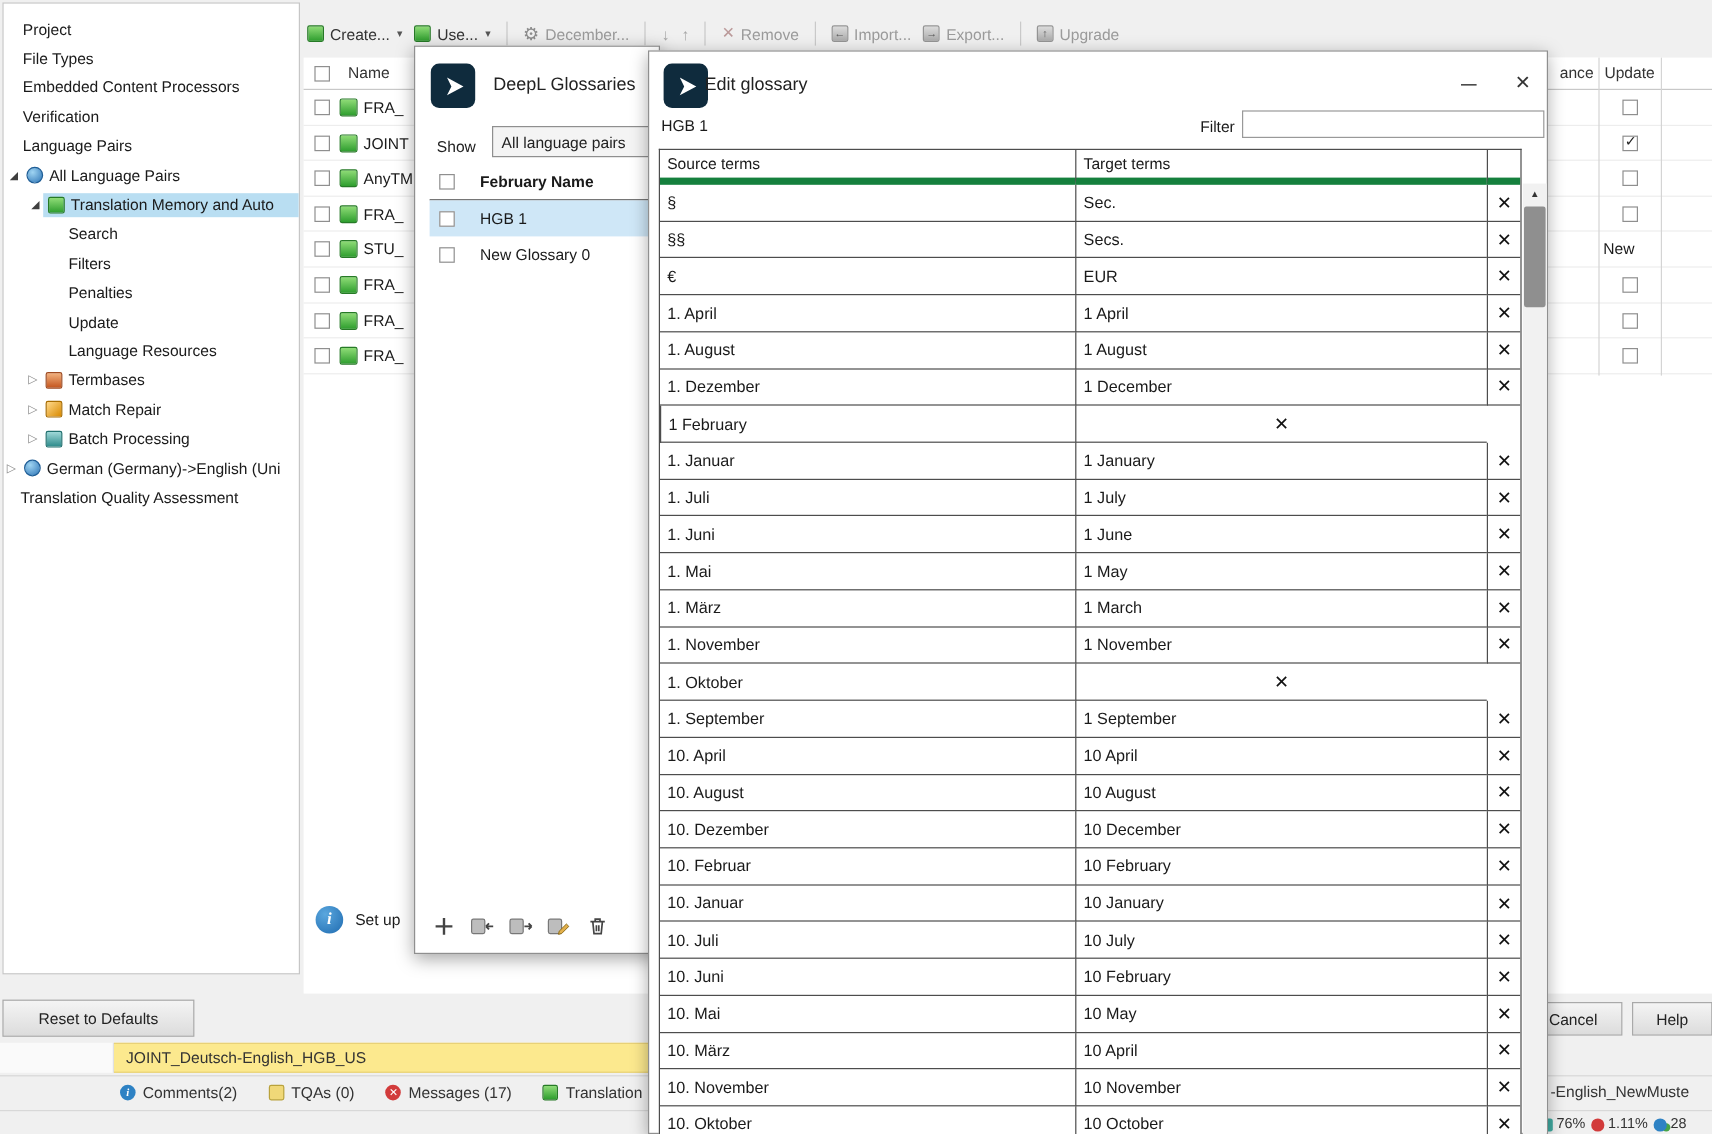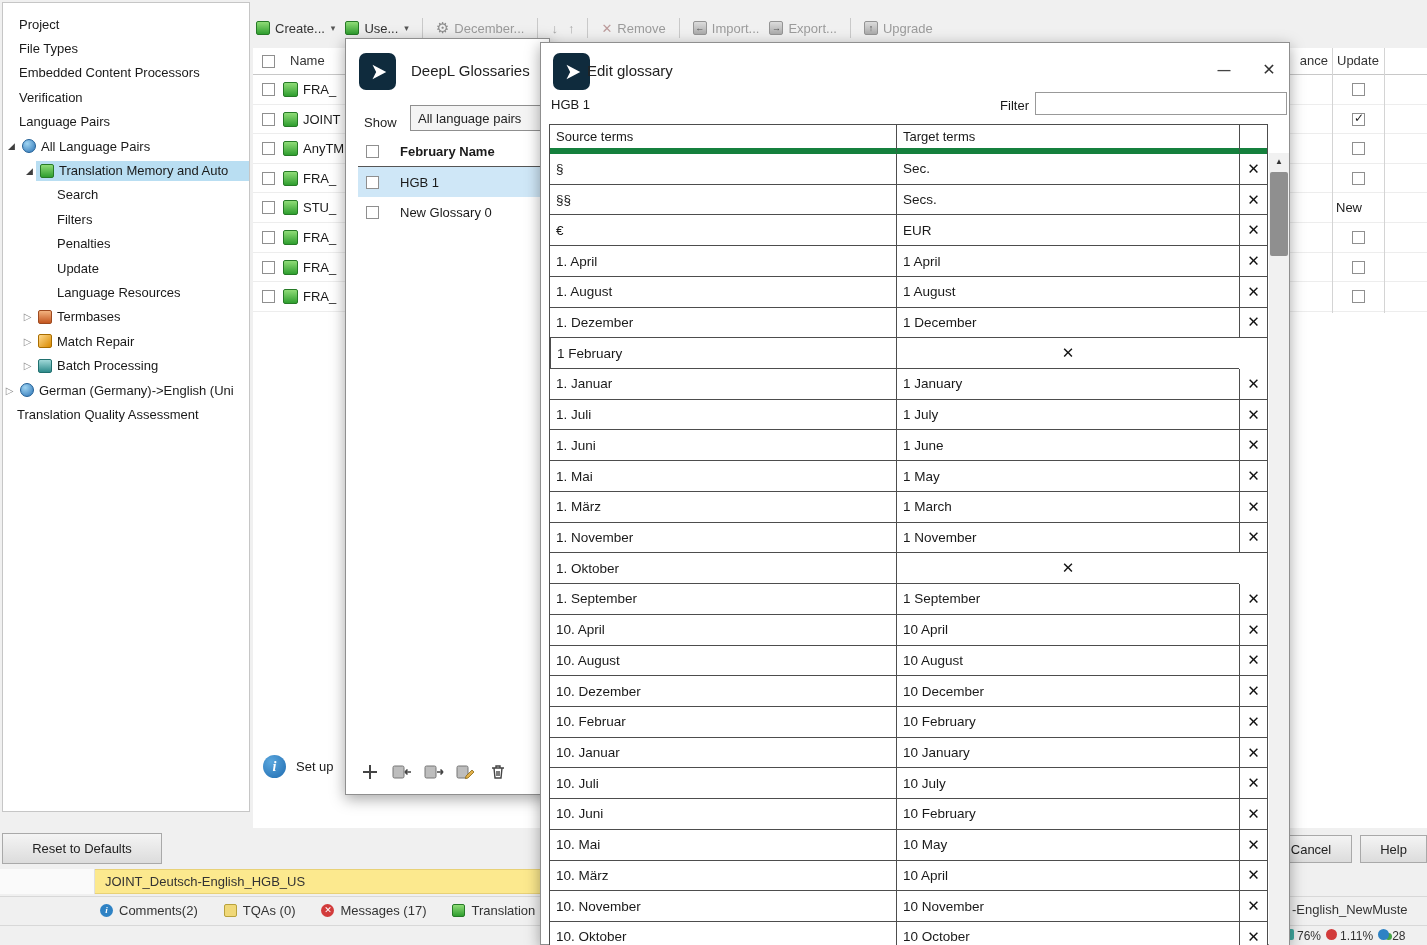--- a/index.html
+++ b/index.html
@@ -112,21 +112,21 @@
 .tab{display:flex;align-items:center;gap:6px;margin-right:26px;color:#333;white-space:nowrap}
 .tab:first-child{margin-left:100px}
 .tab-ic{width:13px;height:13px;border-radius:50%;display:flex;align-items:center;justify-content:center;color:#fff;font-size:9px;font-weight:bold;flex:0 0 13px}
 .tab-ic.info{background:#2e82c4;font-style:italic;font-family:"Liberation Serif",serif}
 .tab-ic.tqa{background:#f0d878;border:1px solid #b9a23c;border-radius:2px}
 .tab-ic.error{background:#d23b3b}
 .tab-ic.results{background:linear-gradient(180deg,#8fdc77,#2f9e2f);border:1px solid #267a26;border-radius:2px}
 #tabs-right{position:absolute;left:1292px;top:902px;color:#333;white-space:nowrap}
 #statusbar{position:absolute;left:0;top:925px;width:1427px;height:20px;background:#f0f0f0;border-top:1px solid #d8d8d8}
 #stats{position:absolute;left:1283px;top:929px;display:flex;align-items:center;gap:5px;font-size:12px;color:#333}
-.stat{display:flex;align-items:flex-start;gap:3px}
+.stat{display:flex;align-items:flex-end;gap:3px}
 .stat-ic{width:11px;height:11px;display:inline-block}
 .stat-ic.match{background:#3fa9a0;border-radius:2px}
 .stat-ic.penalty{background:#d23b3b;border-radius:50%}
 .stat-ic.users{background:#2e82c4;border-radius:50%;box-shadow:5px 2px 0 -2px #47a447}
 </style>
 </head>
 <body>
 
 <div id="app">
 

